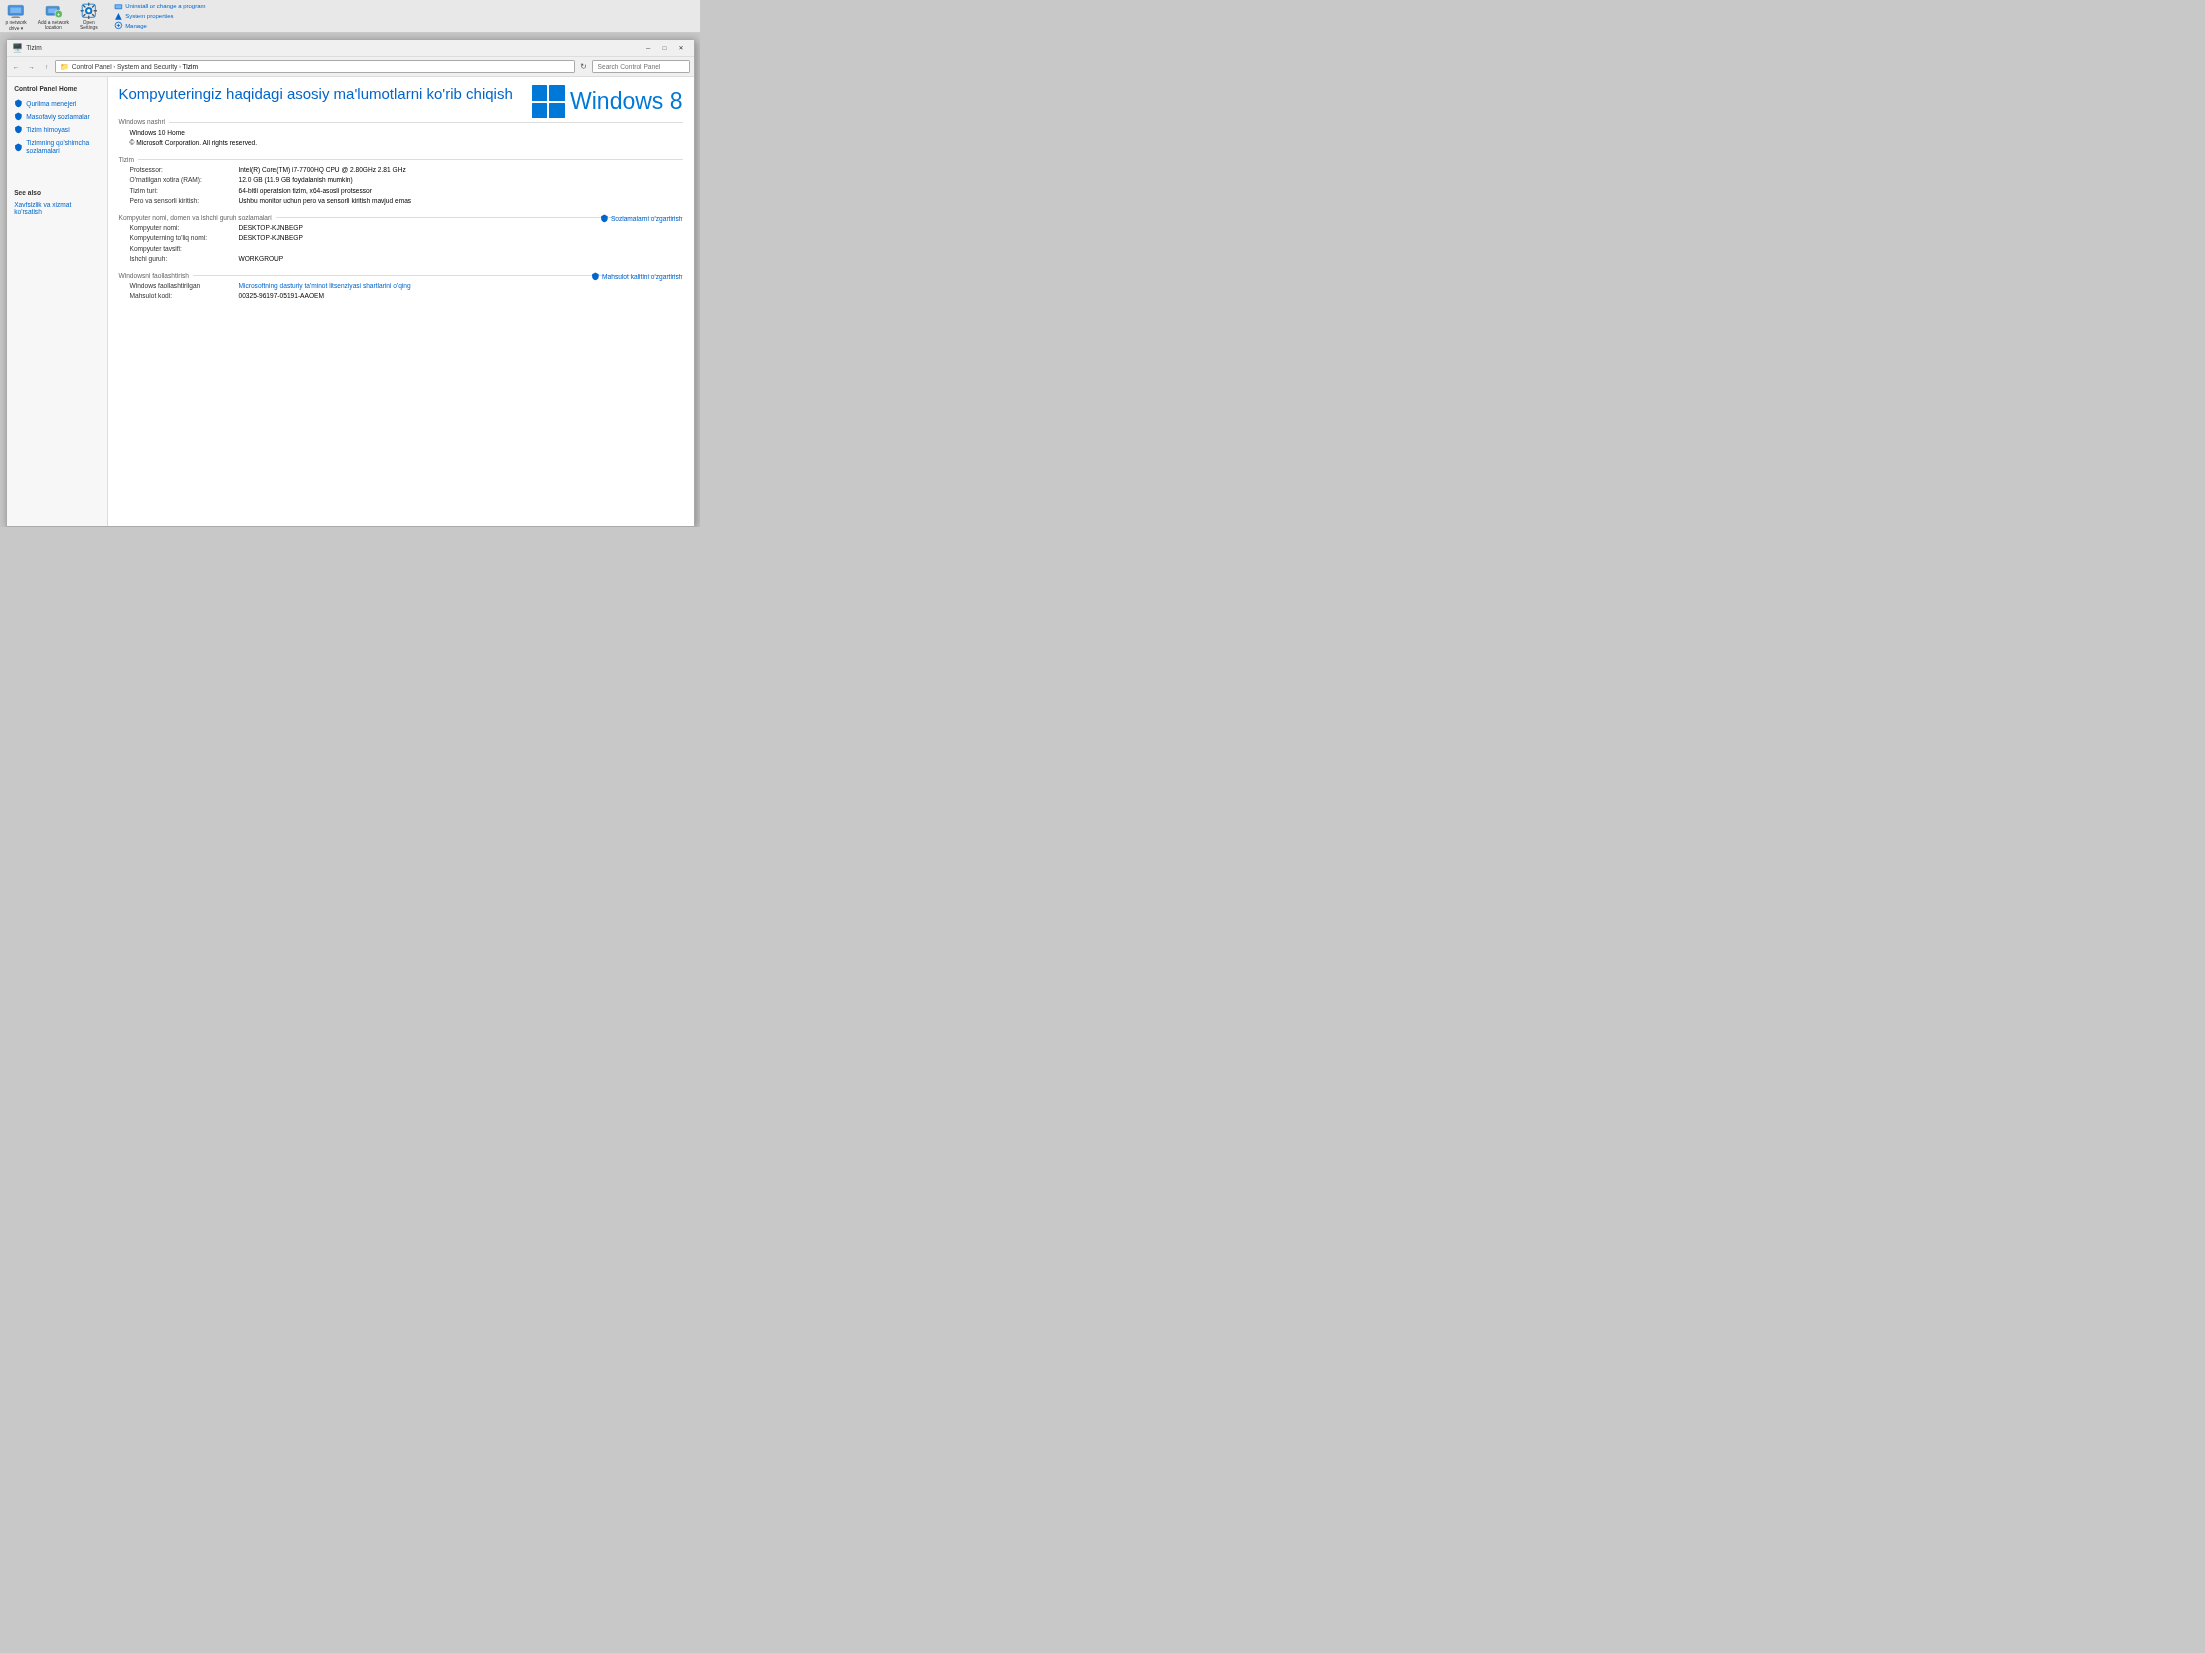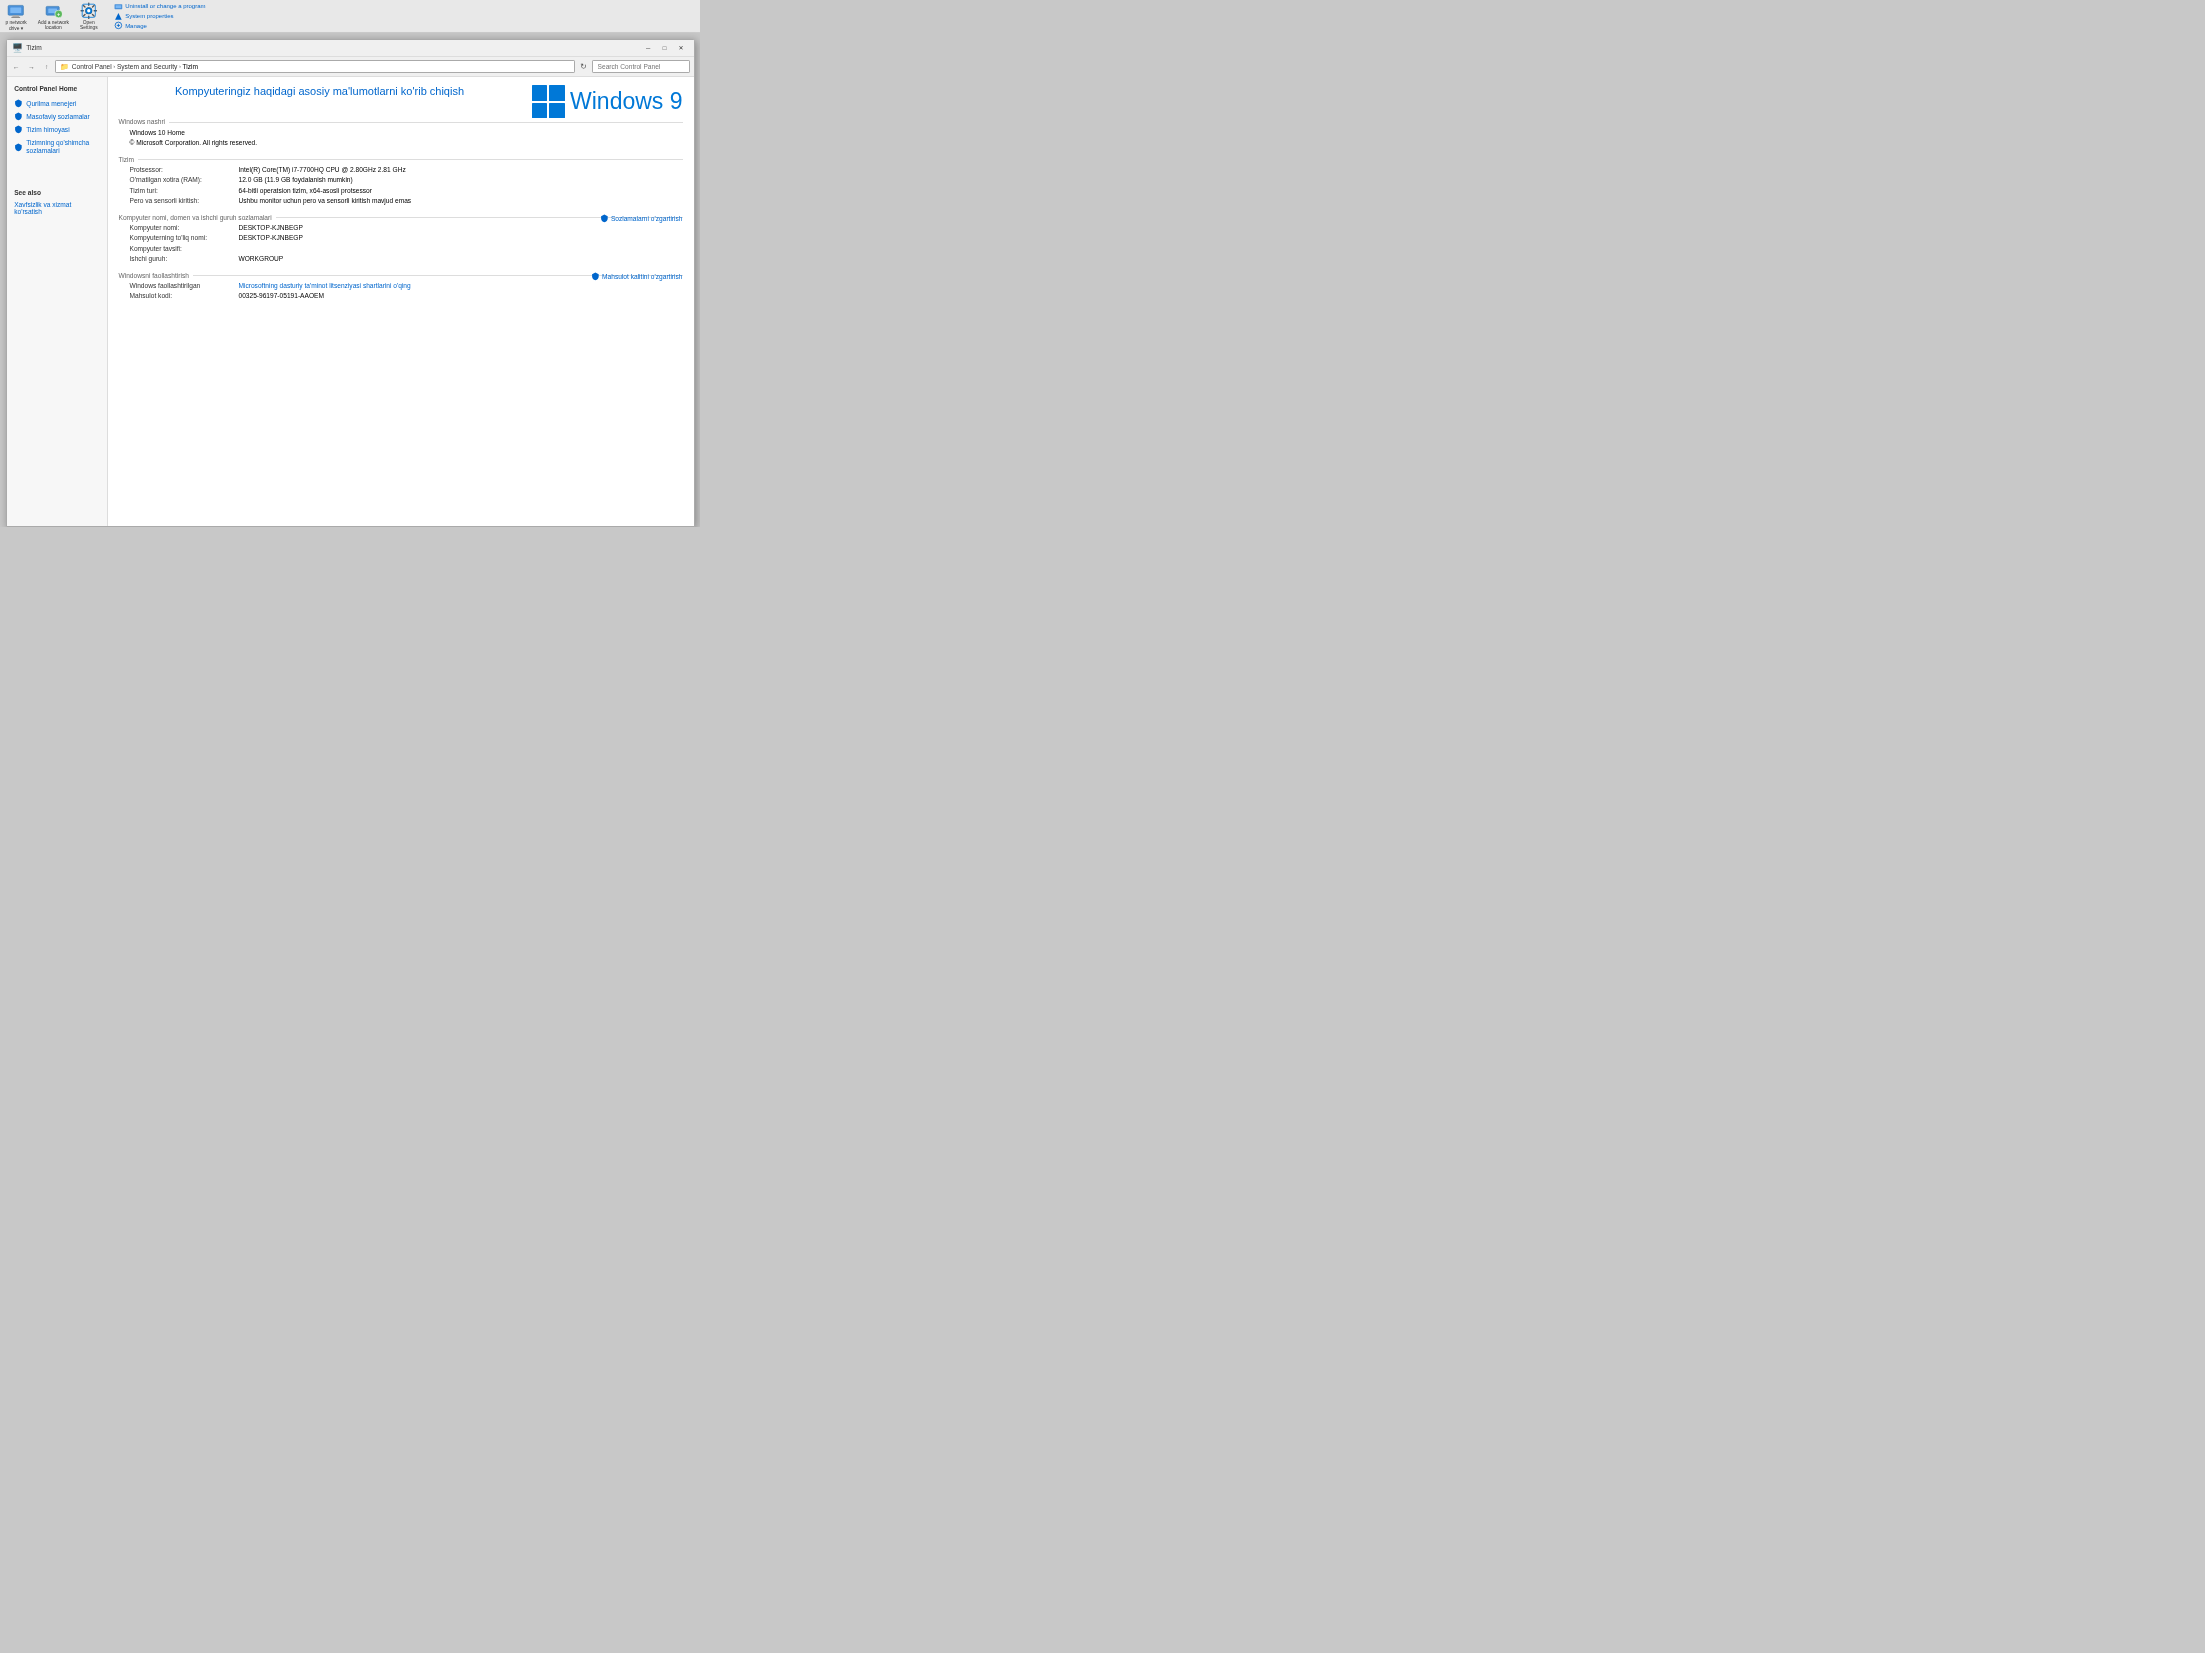--- a/index.html
+++ b/index.html
@@ -215,25 +215,24 @@
 
     
     .main-content {
       flex: 1;
       padding: 8.8px 11px;
       overflow-y: auto;
       background: white;
     }
 
     .page-title {
-      font-size: 11px;
+      font-size: 15px;
       color: #0066cc;
       font-weight: 300;
       margin-bottom: 7.7px;
-      text-align: center;
     }
 
     .info-row {
       display: flex;
       margin-bottom: 3.3px;
       align-items: flex-start;
     }
 
     .info-label {
       width: 109px;
@@ -449,21 +448,21 @@
           <h1 class="page-title">Kompyuteringiz haqidagi asosiy ma'lumotlarni ko'rib chiqish</h1>
         </div>
         <div class="header-right">
 
           <div class="win-grid">
             <div class="win-tile win-tile-1"></div>
             <div class="win-tile win-tile-2"></div>
             <div class="win-tile win-tile-3"></div>
             <div class="win-tile win-tile-4"></div>
           </div>
-          <span class="win10-text">Windows 9</span>
+          <span class="win10-text">Windows 8</span>
         </div>
       </div>
 
       <div class="section-group">
         <div class="section-group-label">Windows nashri</div>
         <div class="info-row">
           <span class="info-value" style="margin-left:11px; font-weight:normal;">Windows 10 Home</span>
         </div>
         <div class="info-row">
           <span class="info-value" style="margin-left:11px;">© Microsoft Corporation. All rights reserved.</span>

